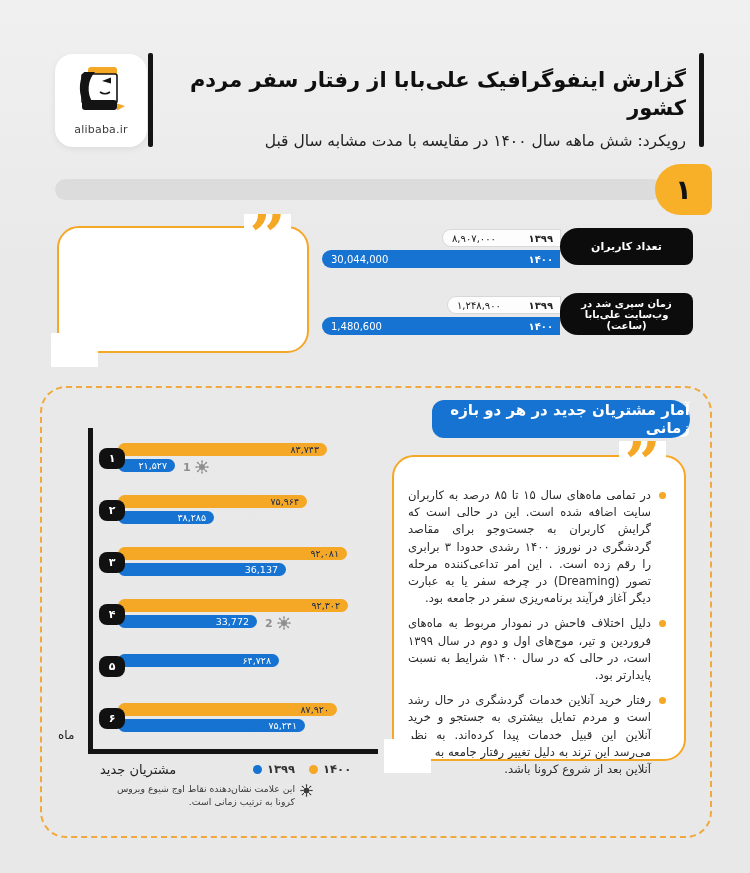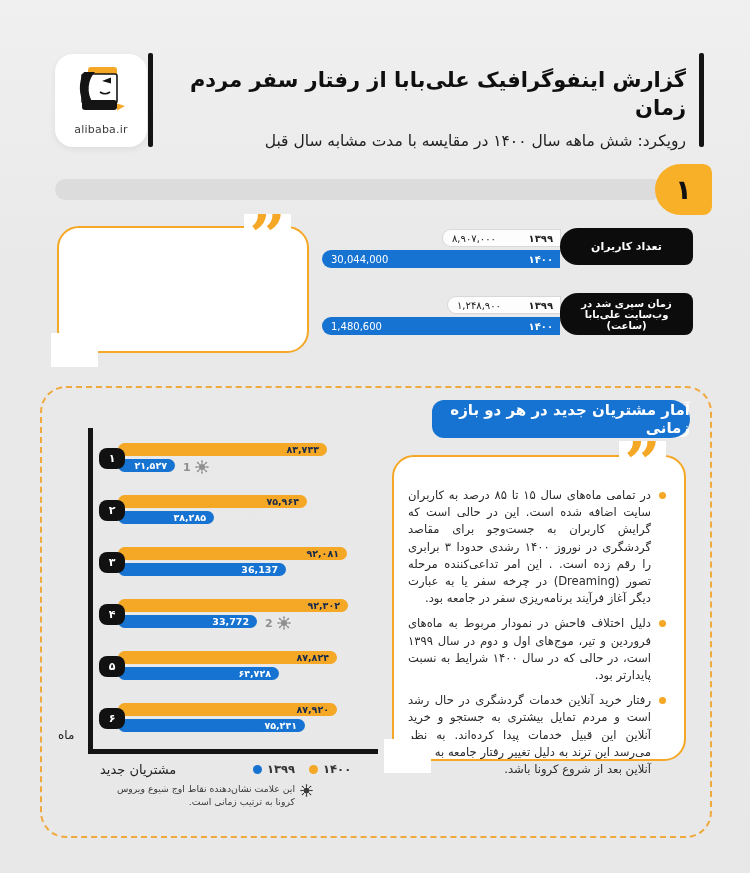--- a/index.html
+++ b/index.html
@@ -50,21 +50,21 @@
     display:flex; align-items:center; justify-content:center; }
   
   .axis-y{ position:absolute; left:88px; top:428px; width:5px; height:326px; background:#141414; }
   .axis-x{ position:absolute; left:88px; top:749px; width:290px; height:5px; background:#141414; }
   .mgroup{ position:absolute; left:99px; height:32px; }
   .m1{ top:443px; } .m2{ top:495px; } .m3{ top:547px; } .m4{ top:599px; } .m5{ top:651px; } .m6{ top:703px; }
   .mbadge{ position:absolute; left:0; top:5px; width:26px; height:21px; background:#111; border-radius:8px;
     color:#fff; font-size:11px; font-weight:bold; display:flex; align-items:center; justify-content:center; z-index:2; }
   .gbars{ position:absolute; left:19px; top:0; direction:ltr; }
   .gbar{ height:13px; border-radius:8px; display:flex; align-items:center; justify-content:flex-end;
-    font-size:9.5px; font-weight:bold; padding-right:8px; }
+    font-size:9.5px; font-weight:normal; padding-right:8px; }
   .gbar.y1400{ background:#F5A726; color:#15294c; }
   .gbar.y1399{ background:#1673D2; color:#fff; margin-top:3px; }
   .m1 .y1400{ width:209px; } .m1 .y1399{ width:57px; }
   .m2 .y1400{ width:189px; } .m2 .y1399{ width:96px; }
   .m3 .y1400{ width:229px; } .m3 .y1399{ width:168px; }
   .m4 .y1400{ width:230px; } .m4 .y1399{ width:139px; }
   .m5 .y1400{ width:219px; } .m5 .y1399{ width:161px; }
   .m6 .y1400{ width:219px; } .m6 .y1399{ width:187px; }
   .peak-marker{ position:absolute; top:17px; display:flex; align-items:center; gap:4px; direction:ltr;
     color:#8f8f8f; font-size:11px; font-weight:bold; }
@@ -103,21 +103,21 @@
         <path d="M25 26 q5 3.5 10 0" stroke="#141414" fill="none" stroke-width="1.6"></path>
         <rect x="7" y="34" width="35" height="10" rx="3" fill="#141414"></rect>
         <path d="M42 37.5 l8 2.5 -8 4.5 z" fill="#F5A726"></path>
       </svg>
     </span>
     <span class="logo-brand">alibaba.ir</span>
   </div>
   <div class="hr-bar left"></div>
   <div class="hr-bar right"></div>
   <div class="header-text">
-    <div class="header-title">گزارش اینفوگرافیک علی‌بابا از رفتار سفر مردم زمان</div>
+    <div class="header-title">گزارش اینفوگرافیک علی‌بابا از رفتار سفر مردم کشور</div>
     <div class="header-sub">رویکرد: شش ماهه سال ۱۴۰۰ در مقایسه با مدت مشابه سال قبل</div>
   </div>
 
   <div class="track"></div>
   <div class="num-badge">۱</div>
 
   <div class="quote-box quote-a">
     <span class="qmark q-close">”</span>
     <span class="qmark q-open">“</span>
   </div>
@@ -245,23 +245,20 @@
             <circle cx="4.6" cy="19.4" r="1.5" stroke="none"></circle>
             <circle cx="19.4" cy="4.6" r="1.5" stroke="none"></circle>
           </g>
         </svg>
     </div>
   </div>
 
   <div class="mgroup m5">
     <div class="mbadge">۵</div>
     <div class="gbars">
-      <div class="gbar y1400">
-          <span>۸۷,۸۲۴</span>
-        </div>
       <div class="gbar y1399">
           <span>۶۴,۷۲۸</span>
         </div>
     </div>
   </div>
 
   <div class="mgroup m6">
     <div class="mbadge">۶</div>
     <div class="gbars">
       <div class="gbar y1400">

